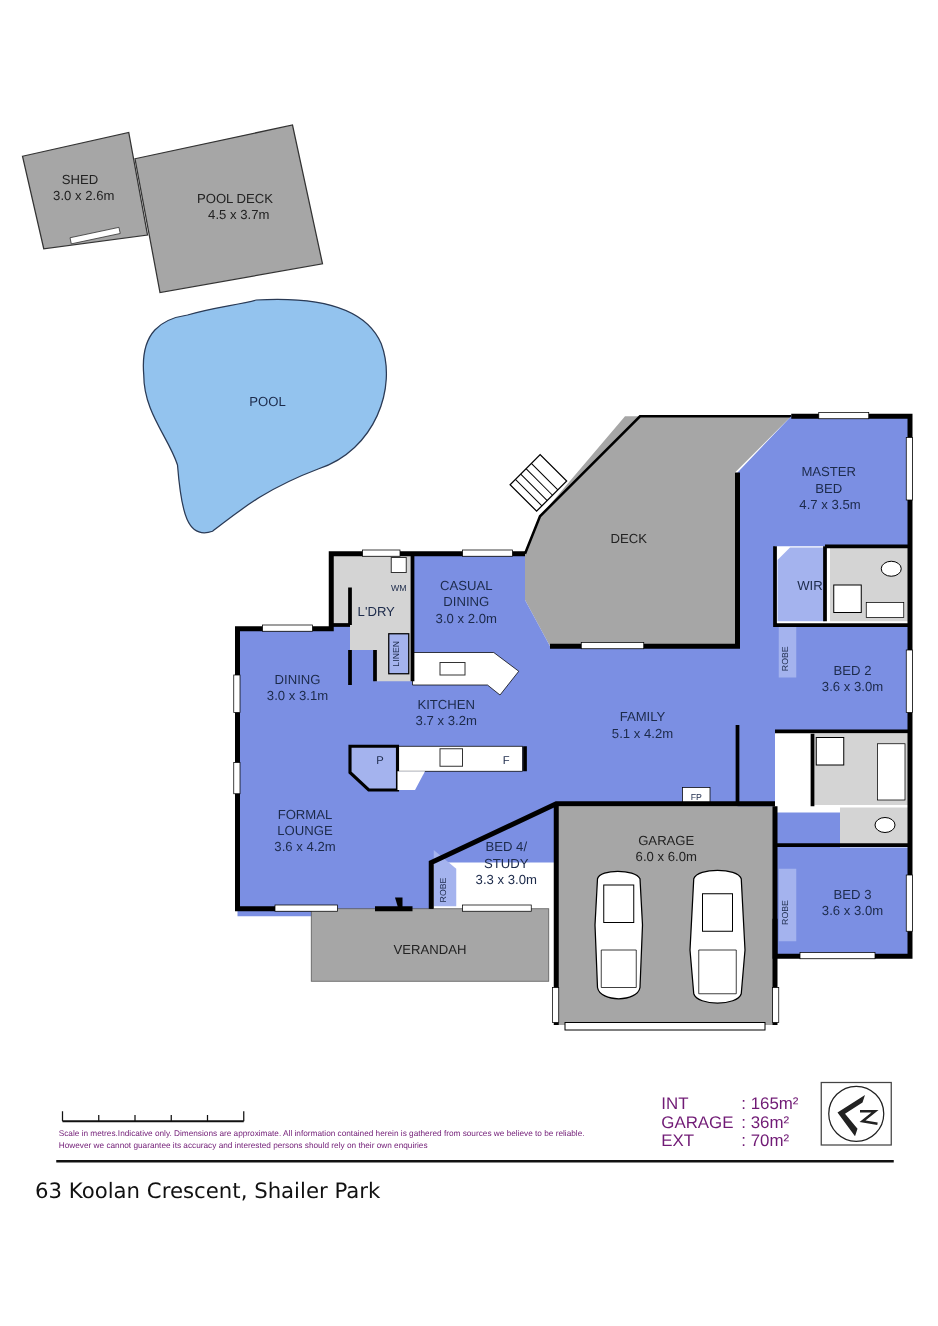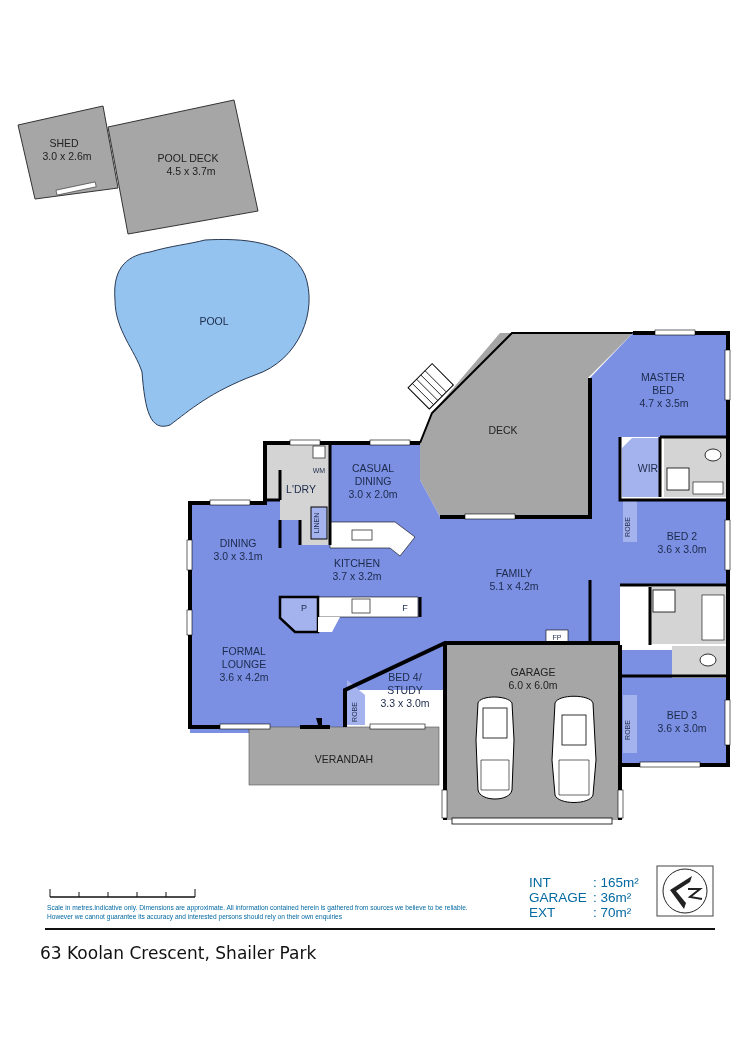--- a/index.html
+++ b/index.html
@@ -1,26 +1,26 @@
 <!DOCTYPE html>
 <html><head>
 <meta charset="utf-8">
 <style>
   html, body { margin: 0; padding: 0; background: #ffffff; }
   body { width: 750px; height: 1061px; position: relative; overflow: hidden; font-family: "Liberation Sans", sans-serif; }
   #plan { position: absolute; left: 0; top: 0; width: 750px; height: 1061px; }
   .lbl { font-family: "Liberation Sans", sans-serif; font-size: 10.5px; fill: #1c2a4a; text-anchor: middle; }
   .lbl-s { font-family: "Liberation Sans", sans-serif; font-size: 7px; fill: #1c2a4a; text-anchor: middle; }
   .lbl-g { font-family: "Liberation Sans", sans-serif; font-size: 10.5px; fill: #222; text-anchor: middle; }
-  .footer { position: absolute; font-family: "Liberation Sans", sans-serif; color: #0369a1; }
+  .footer { position: absolute; font-family: "Liberation Sans", sans-serif; color: #701a75; }
   #disclaimer { left: 47px; top: 903px; font-size: 6.6px; line-height: 9px; width: 440px; }
   #areas { left: 529px; top: 875px; font-size: 13.5px; line-height: 15px; }
   #areas .row { display: flex; }
   #areas .k { width: 64px; }
-  #address { left: 40px; top: 943px; font-family: "DejaVu Sans", sans-serif; font-size: 17px; color: #111; }
+  #address { left: 28px; top: 943px; font-family: "DejaVu Sans", sans-serif; font-size: 17px; color: #111; }
   .hr { position: absolute; height: 2px; background: #111; }
 </style>
 </head>
 <body>
 
 <svg id="plan" viewBox="0 0 750 1061" xmlns="http://www.w3.org/2000/svg">
 
   <g>
     <polygon points="18,125 103,106 118,188 35,199" fill="#a6a6a6" stroke="#333" stroke-width="1"></polygon>
     <rect x="56" y="186" width="40" height="5" fill="#fff" stroke="#333" stroke-width="0.6" transform="rotate(-12 76 188)"></rect>

